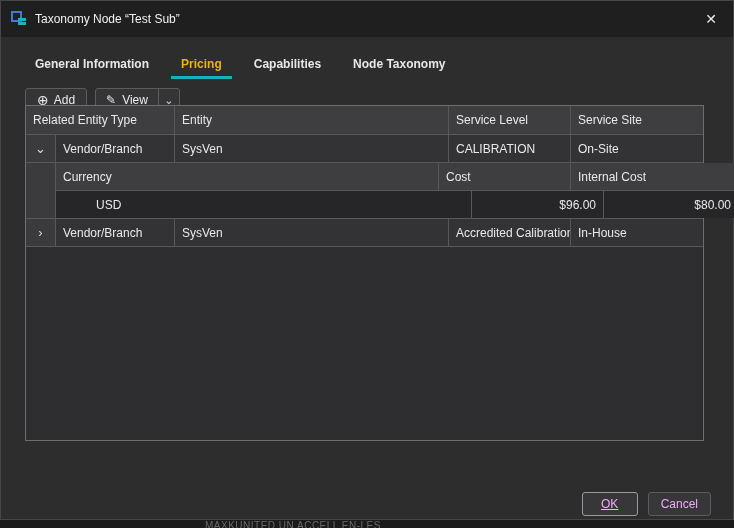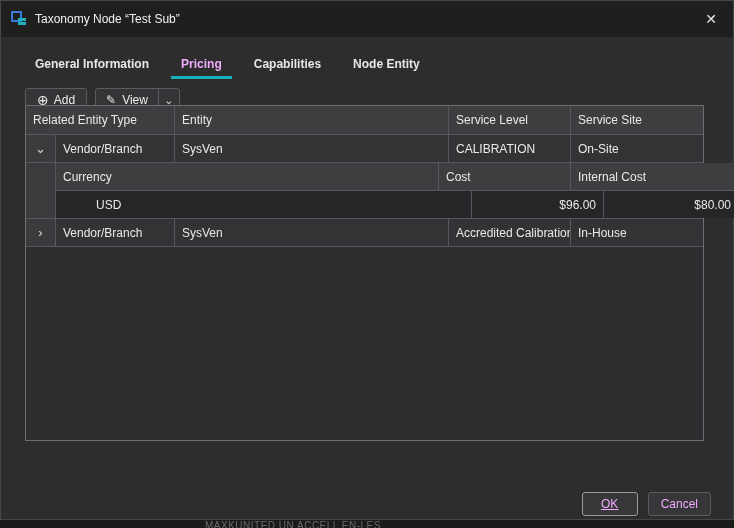--- a/index.html
+++ b/index.html
@@ -29,21 +29,21 @@
   }
   
   .tabs{
     position:absolute;left:24px;top:52px;height:26px;
     display:flex;gap:12px;
   }
   .tab{
     padding:4px 10px 6px 10px;font-size:12px;font-weight:bold;color:#e8e8e8;
     border-bottom:3px solid transparent;white-space:nowrap;
   }
-  .tab.active{border-bottom-color:#17b0bd;color:#f0abfc;}
+  .tab.active{border-bottom-color:#17b0bd;color:#eab308;}
   
   .toolbar{
     position:absolute;left:24px;top:87px;height:24px;display:flex;gap:8px;
   }
   .tbtn{
     display:flex;align-items:center;gap:5px;height:24px;
     background:#353537;border:1px solid #5c5c60;border-radius:3px;
     color:#ececec;font-size:12px;padding:0 11px;box-sizing:border-box;
   }
   .split{display:flex;height:24px;border:1px solid #5c5c60;border-radius:3px;
@@ -120,21 +120,21 @@
     <span class="title">Taxonomy Node “Test Sub”</span>
     <div class="close-btn">
       <span>✕</span>
     </div>
   </div>
 
   <div class="tabs">
     <div class="tab">General Information</div>
     <div class="tab active">Pricing</div>
     <div class="tab">Capabilities</div>
-    <div class="tab">Node Entity</div>
+    <div class="tab">Node Taxonomy</div>
   </div>
 
   <div class="toolbar">
     <div class="tbtn">
       <span class="icon-plus">⊕</span>
       <span>Add</span>
     </div>
     <div class="split">
       <div class="main">
         <span class="icon-pencil">✎</span>

